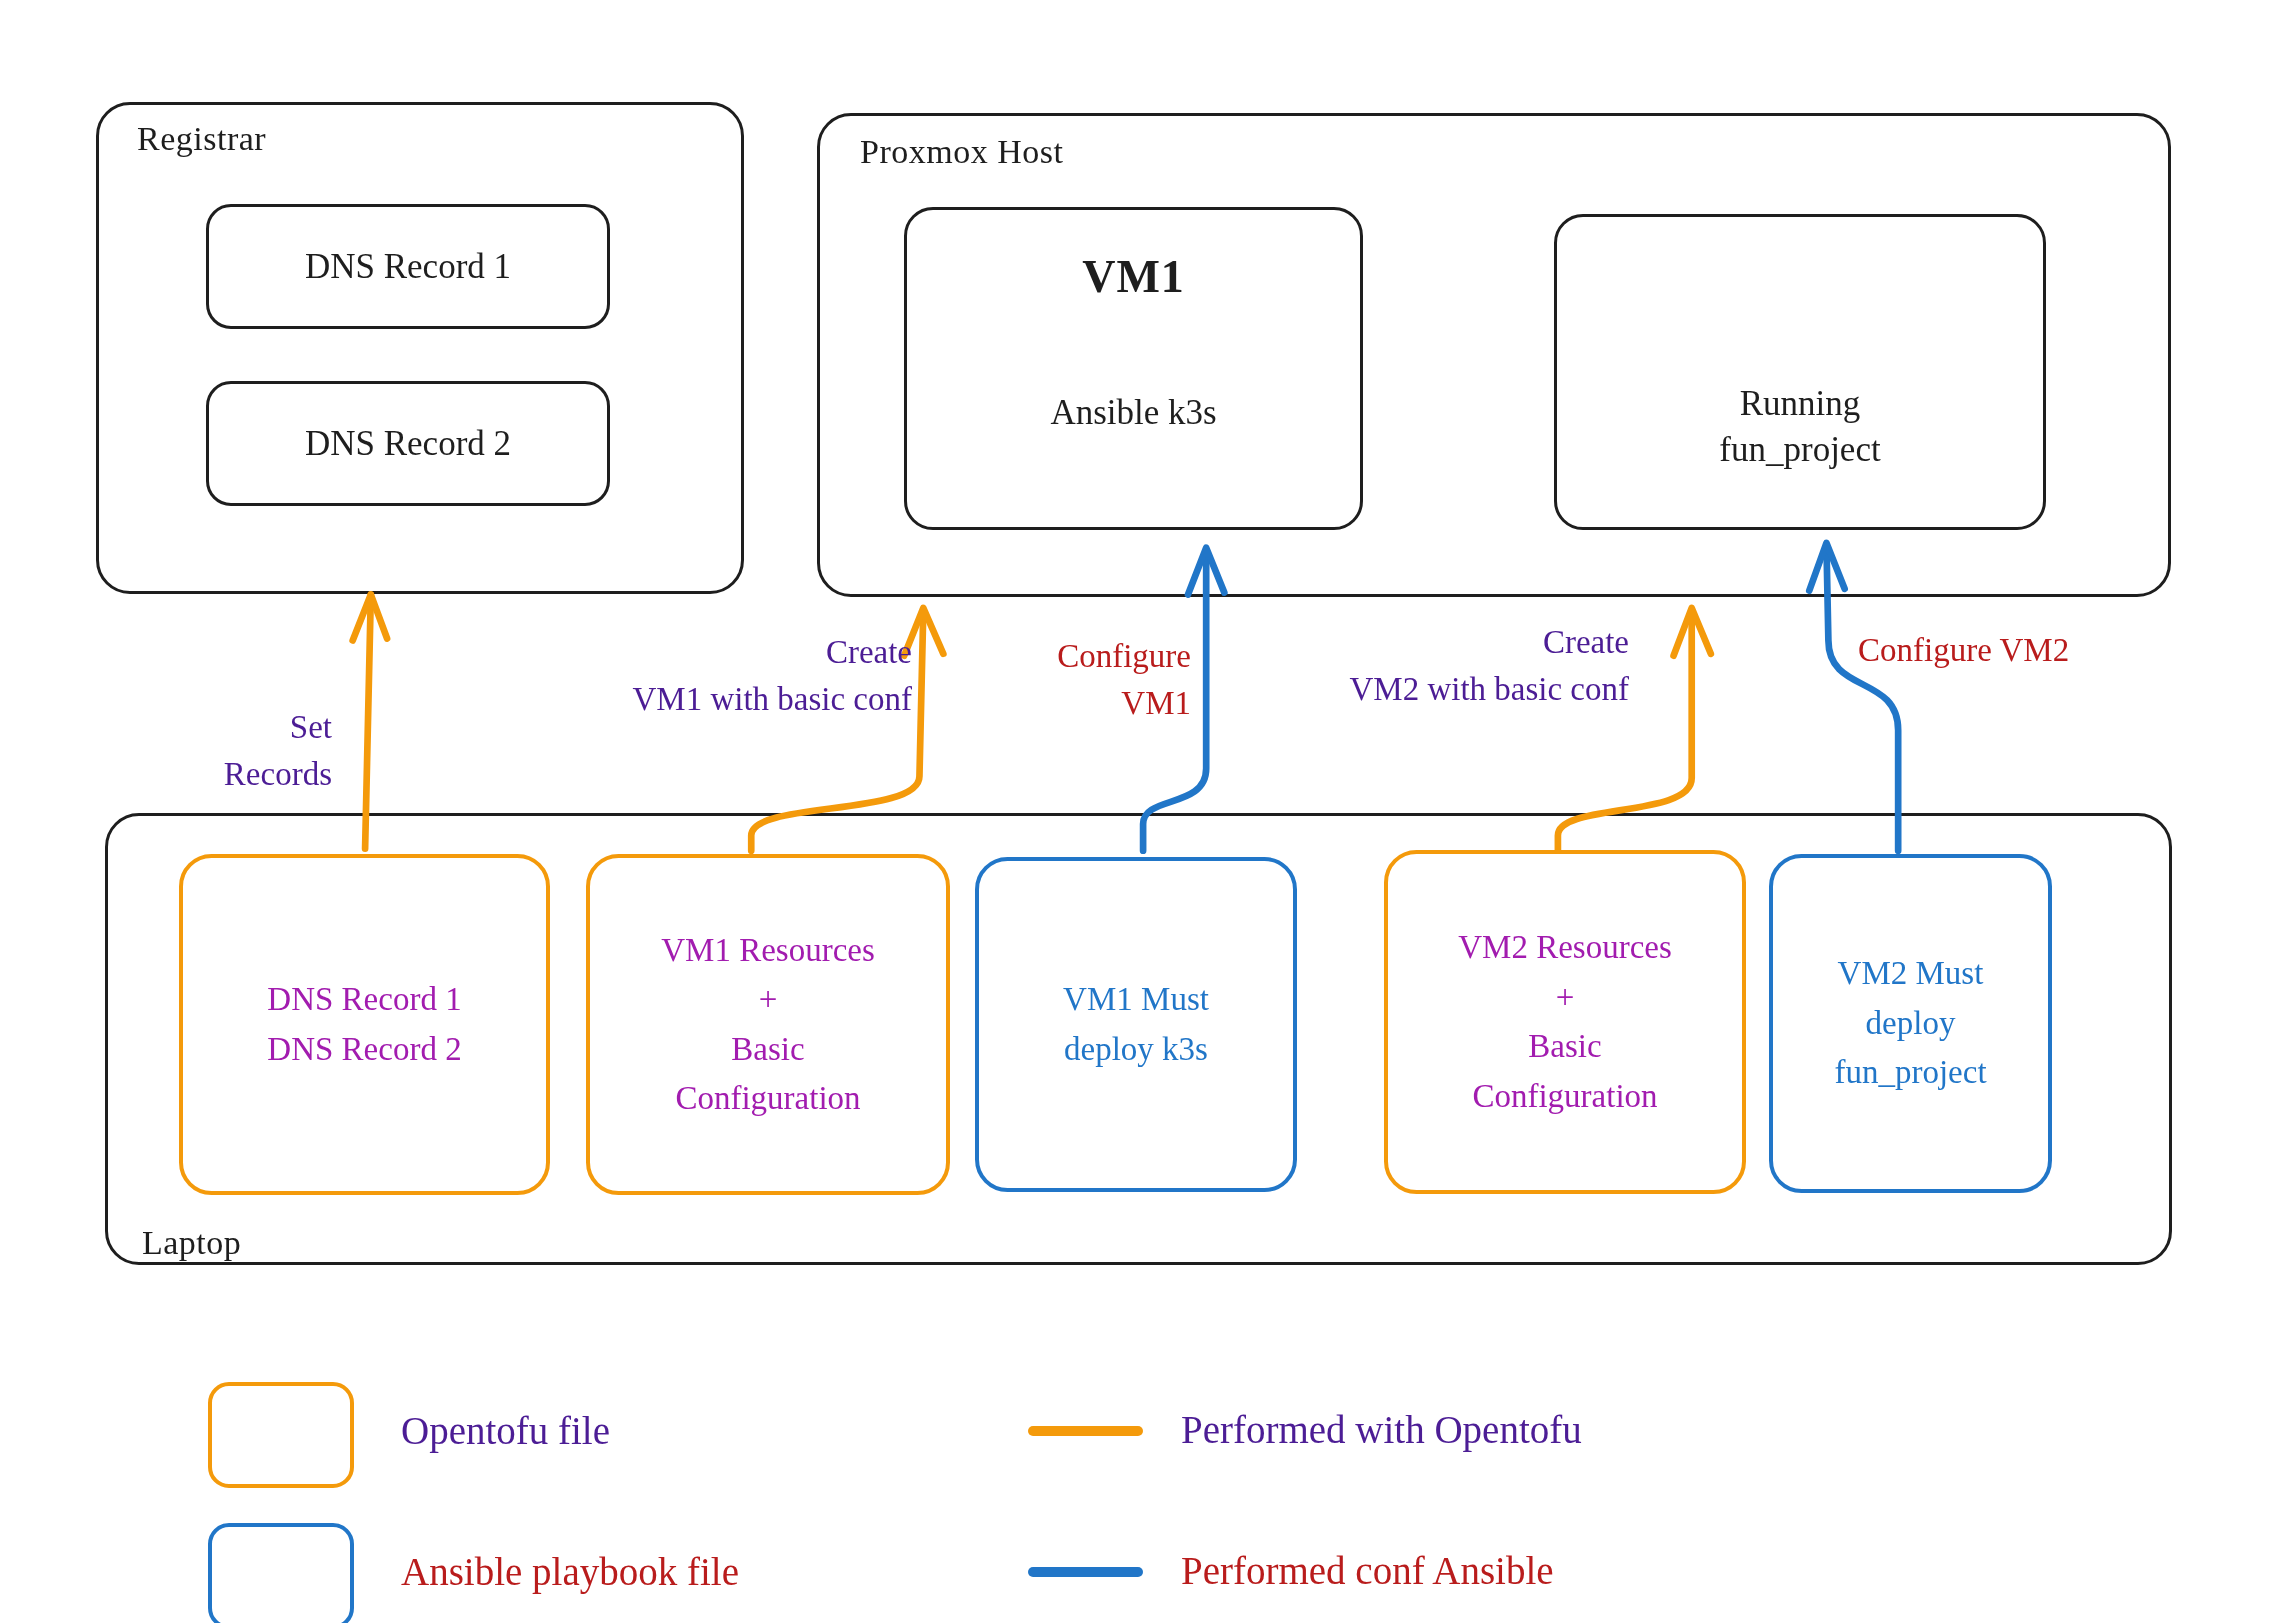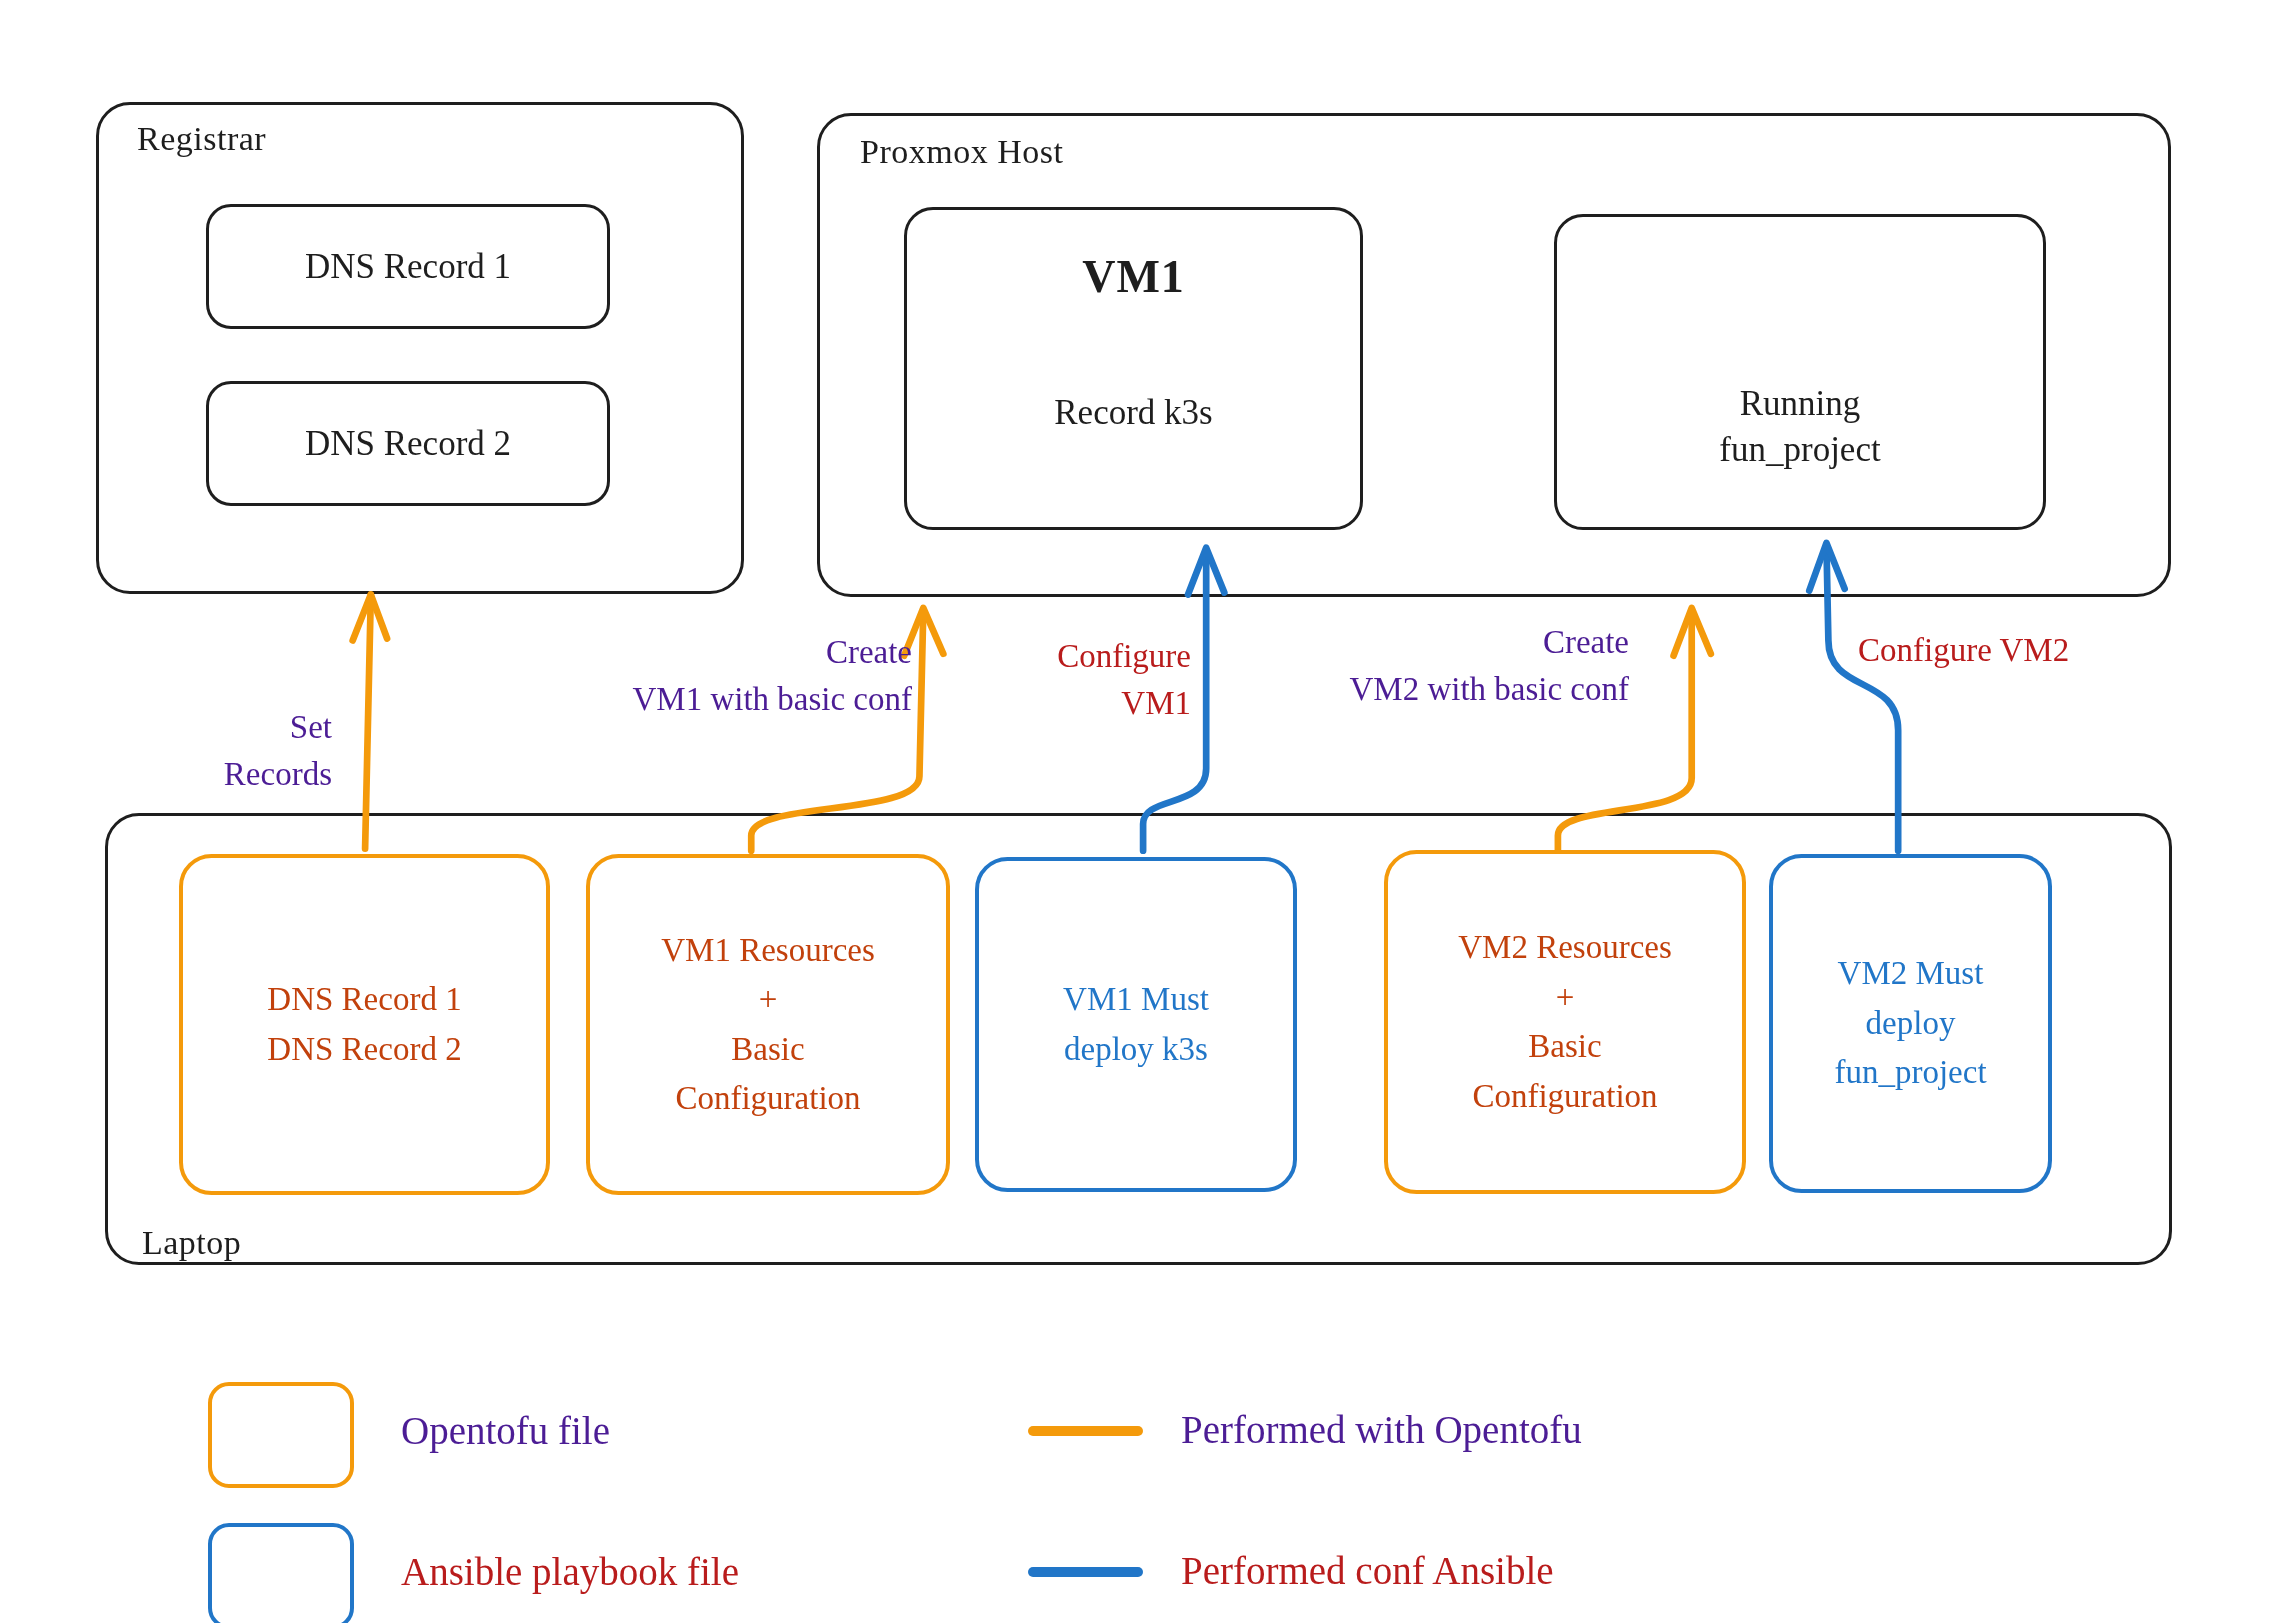--- a/index.html
+++ b/index.html
@@ -12,21 +12,21 @@
     color:#1e1e1e;
     overflow:hidden;
   }
   .box{position:absolute;border:3.8px solid #1e1e1e;border-radius:34px;background:transparent;}
   .inner-black{position:absolute;border:3.8px solid #1e1e1e;border-radius:25px;display:flex;align-items:center;justify-content:center;}
   .container-title{position:absolute;font-size:34px;letter-spacing:0.5px;}
   .vm-box{position:absolute;border:3.8px solid #1e1e1e;border-radius:29px;}
   .vm-title{position:absolute;width:100%;text-align:center;font-size:46px;font-weight:bold;letter-spacing:1px;}
   .vm-subtitle{position:absolute;width:100%;text-align:center;font-size:35px;white-space:pre-line;line-height:1.3;}
   .file-box{position:absolute;border-radius:32.5px;display:flex;align-items:center;justify-content:center;text-align:center;font-size:33px;line-height:1.5;white-space:pre-line;}
-  .file-opentofu{border:4.8px solid #F49A0B;color:#c2410c;}
+  .file-opentofu{border:4.8px solid #F49A0B;color:#a21caf;}
   .file-ansible{border:4.8px solid #2176C8;color:#2176C8;}
   .dns-label{font-size:35px;}
   .arrow-label{position:absolute;font-size:33px;line-height:1.42;white-space:pre-line;}
   .lab-orange{color:#4c1d95;}
   .lab-blue{color:#b91c1c;}
   .align-right{text-align:right;}
   #arrow-layer{position:absolute;left:0;top:0;width:2269px;height:1623px;pointer-events:none;}
   .legend-swatch{position:absolute;width:138px;height:98px;border-radius:21px;}
   .legend-swatch.orange{border:4.8px solid #F49A0B;}
   .legend-swatch.blue{border:4.8px solid #2176C8;}
@@ -48,21 +48,21 @@
     <div class="inner-black dns-label" style="left:107px;top:276px;width:398px;height:119px;">
       <span>DNS Record 2</span>
     </div>
   </div>
 
   <div class="box" style="left:817px;top:113px;width:1348px;height:478px;">
     <div class="container-title" style="left:40px;top:17px;">Proxmox Host</div>
 
     <div class="vm-box" style="left:84px;top:91px;width:453px;height:317px;">
       <div class="vm-title" style="top:40px;">VM1</div>
-      <div class="vm-subtitle" style="top:180px;">Record k3s</div>
+      <div class="vm-subtitle" style="top:180px;">Ansible k3s</div>
     </div>
 
     <div class="vm-box" style="left:734px;top:98px;width:486px;height:310px;">
       <div class="vm-subtitle" style="top:164px;">Running
 fun_project</div>
     </div>
   </div>
 
   <div class="box" style="left:105px;top:813px;width:2061px;height:446px;">
     <div class="container-title" style="left:34px;bottom:0;">Laptop</div>

